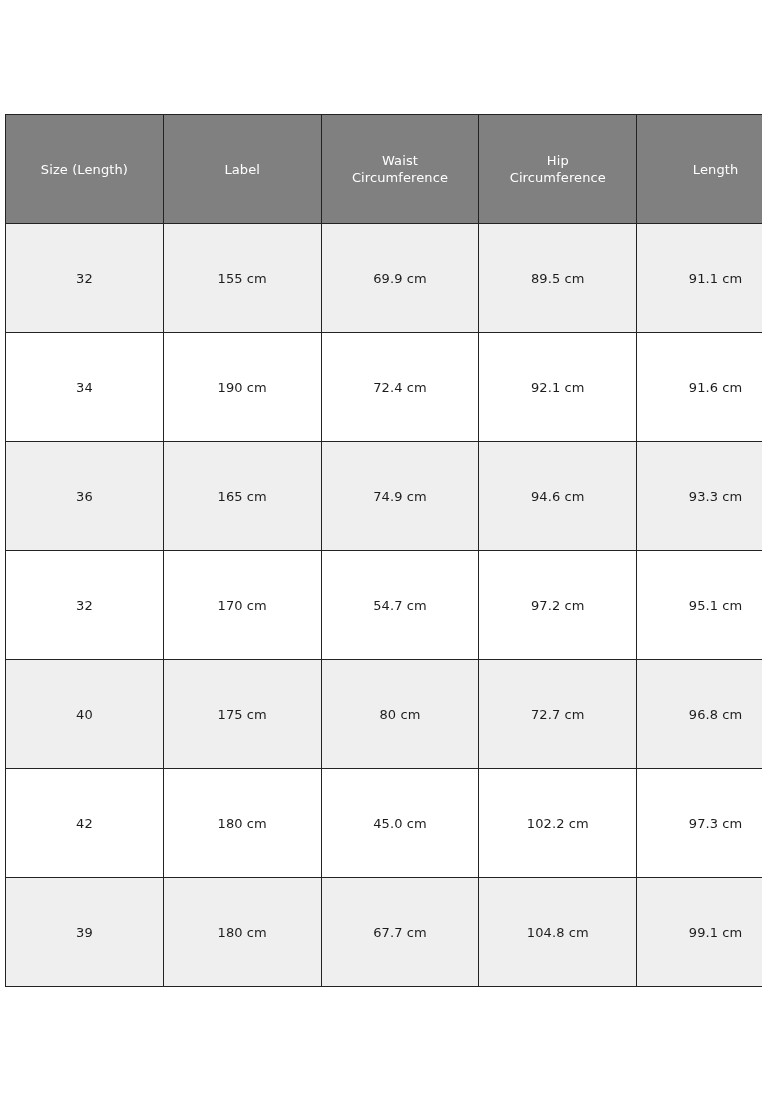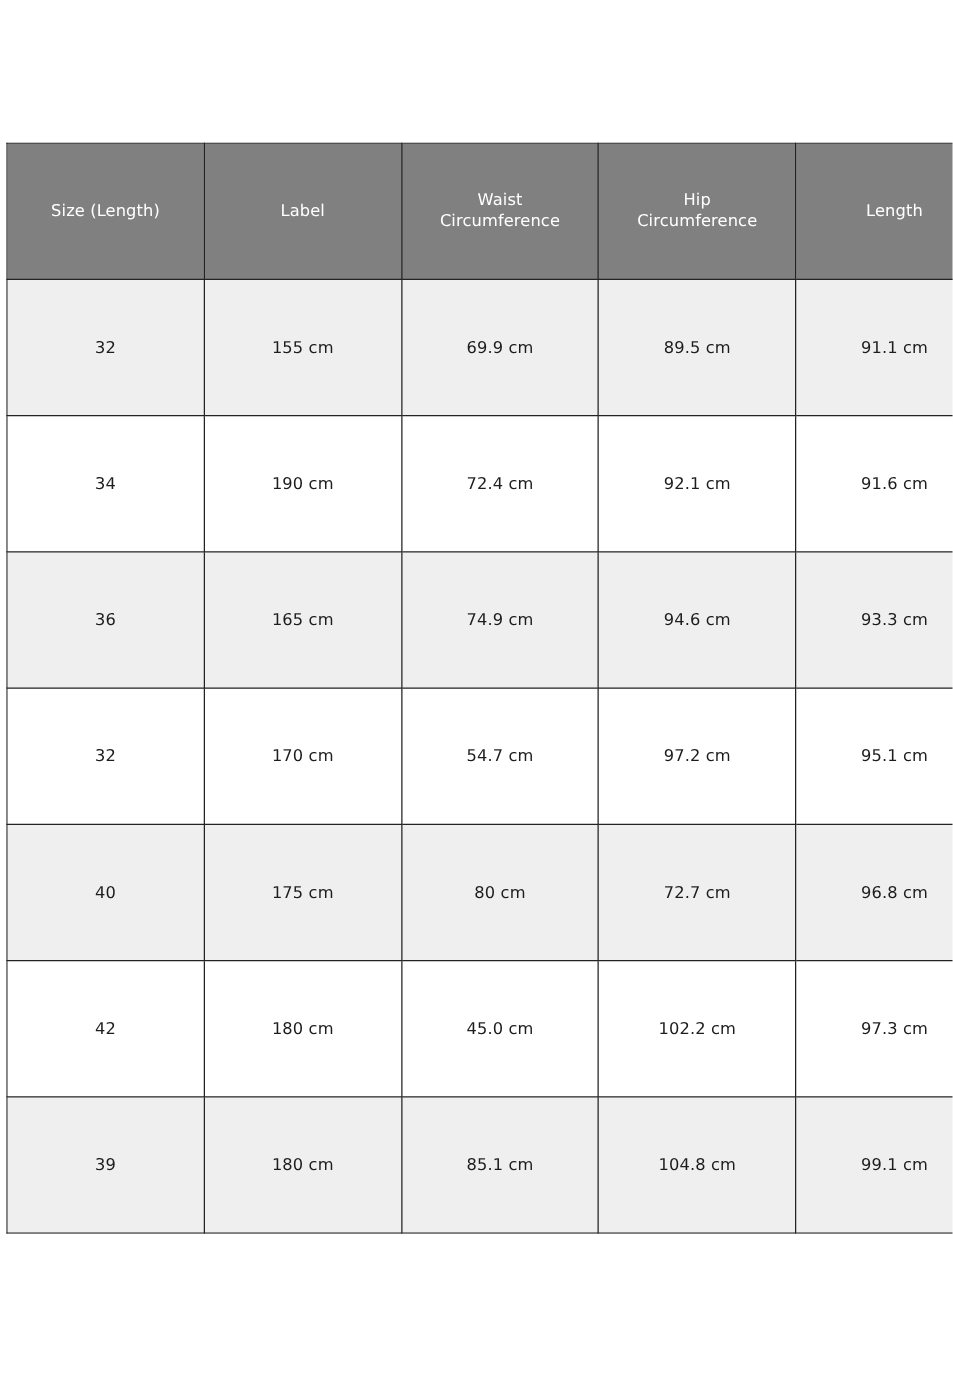--- a/index.html
+++ b/index.html
@@ -141,19 +141,19 @@
       <tr>
         <td>42</td>
         <td>180 cm</td>
         <td>45.0 cm</td>
         <td>102.2 cm</td>
         <td>97.3 cm</td>
       </tr>
       <tr class="alt">
         <td>39</td>
         <td>180 cm</td>
-        <td>85.1 cm</td>
+        <td>67.7 cm</td>
         <td>104.8 cm</td>
         <td>99.1 cm</td>
       </tr>
     </tbody>
   </table>
 </div>
 
 </body></html>

